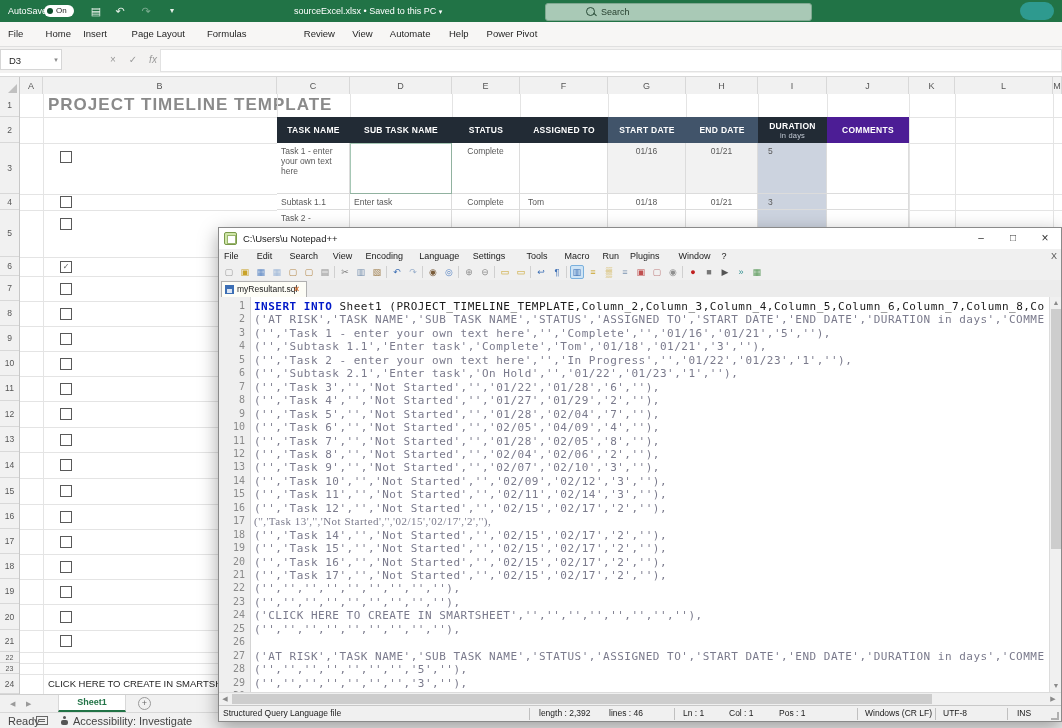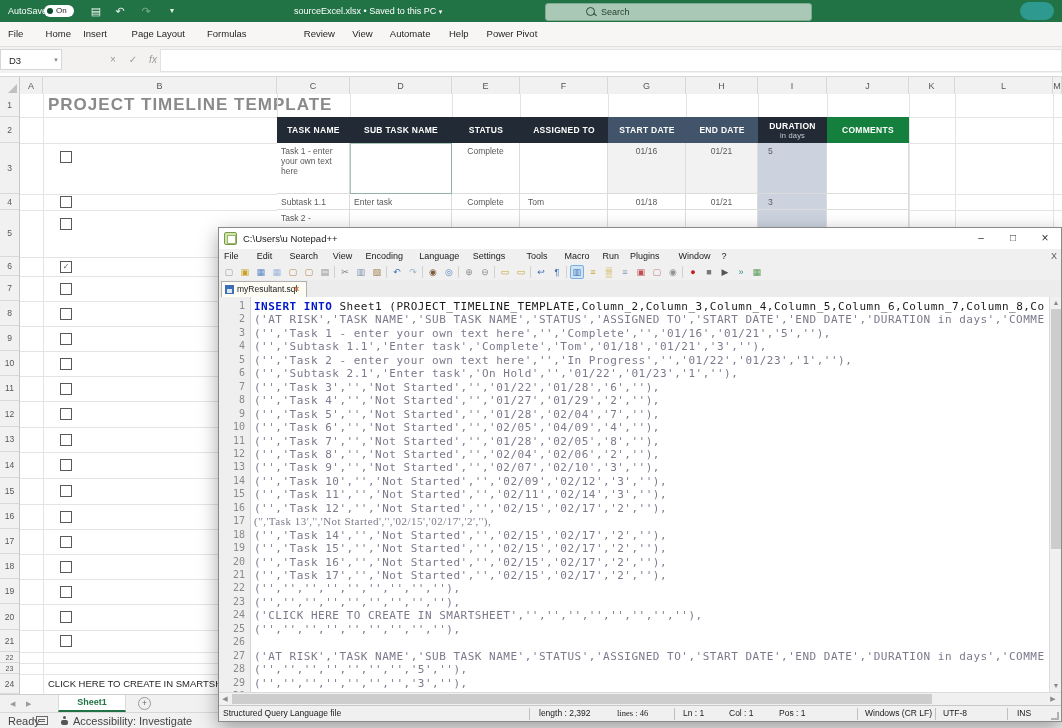--- a/index.html
+++ b/index.html
@@ -220,21 +220,21 @@
       <div class="thdr" style="left: 432px; top: 23px; width: 68px; height: 26px; background: rgb(34, 43, 53);">STATUS</div>
       <div class="thdr" style="left: 500px; top: 23px; width: 88px; height: 26px; background: rgb(34, 43, 53);">ASSIGNED TO</div>
       <div class="thdr" style="left: 588px; top: 23px; width: 78px; height: 26px; background: rgb(65, 84, 106);">START DATE</div>
       <div class="thdr" style="left: 666px; top: 23px; width: 72px; height: 26px; background: rgb(65, 84, 106);">END DATE</div>
       <div class="thdr" style="left: 738px; top: 23px; width: 69px; height: 26px; background: rgb(34, 43, 53);">
         <div>
           <div>DURATION</div>
           <div class="thdr-sub">in days</div>
         </div>
       </div>
-      <div class="thdr" style="left: 807px; top: 23px; width: 82px; height: 26px; background: #15803d;">COMMENTS</div>
+      <div class="thdr" style="left: 807px; top: 23px; width: 82px; height: 26px; background: #4c1d95;">COMMENTS</div>
       <div class="tcell" style="left: 257px; top: 49px; width: 73px; height: 51px; padding: 3px 4px;">Task 1 - enter your own text here</div>
       <div class="tcell" style="left: 330px; top: 49px; width: 102px; height: 51px; padding: 3px 4px;"></div>
       <div class="tcell" style="left: 432px; top: 49px; width: 68px; height: 51px; padding: 3px 4px; text-align: center;">Complete</div>
       <div class="tcell" style="left: 500px; top: 49px; width: 88px; height: 51px; padding: 3px 4px 3px 8px;"></div>
       <div class="tcell" style="left: 588px; top: 49px; width: 78px; height: 51px; padding: 3px 4px; text-align: center; background: rgb(242, 242, 242);">01/16</div>
       <div class="tcell" style="left: 666px; top: 49px; width: 72px; height: 51px; padding: 3px 4px; text-align: center; background: rgb(242, 242, 242);">01/21</div>
       <div class="tcell" style="left: 738px; top: 49px; width: 69px; height: 51px; padding: 3px 4px 3px 10px; background: rgb(204, 211, 223);">5</div>
       <div class="tcell" style="left: 807px; top: 49px; width: 82px; height: 51px; padding: 3px 4px;"></div>
       <div class="tcell" style="left: 257px; top: 100px; width: 73px; height: 16px; padding: 3px 4px;">Subtask 1.1</div>
       <div class="tcell" style="left: 330px; top: 100px; width: 102px; height: 16px; padding: 3px 4px;">Enter task</div>
@@ -432,21 +432,21 @@
       </div>
     <div id="np-hscroll" class="abs">
       <span class="np-scroll-arrow" style="left:0;top:0;">◀</span>
       <span id="np-hthumb"></span>
       <span class="np-scroll-arrow" style="left:828px;top:0;">▶</span>
     </div>
     <div id="np-statusbar" class="abs">
       <span class="np-status-item" style="left:4px;">Structured Query Language file</span>
       <span class="np-status-sep" style="left:310px;"></span>
       <span class="np-status-item" style="left:320px;">length : 2,392</span>
-      <span class="np-status-item" style="left:398px;font-family:Liberation Serif, serif;">lines : 46</span>
+      <span class="np-status-item" style="left:390px;">lines : 46</span>
       <span class="np-status-sep" style="left:455px;"></span>
       <span class="np-status-item" style="left:464px;">Ln : 1</span>
       <span class="np-status-item" style="left:510px;">Col : 1</span>
       <span class="np-status-item" style="left:560px;">Pos : 1</span>
       <span class="np-status-sep" style="left:638px;"></span>
       <span class="np-status-item" style="left:646px;">Windows (CR LF)</span>
       <span class="np-status-sep" style="left:716px;"></span>
       <span class="np-status-item" style="left:724px;">UTF-8</span>
       <span class="np-status-sep" style="left:788px;"></span>
       <span class="np-status-item" style="left:798px;">INS</span>

